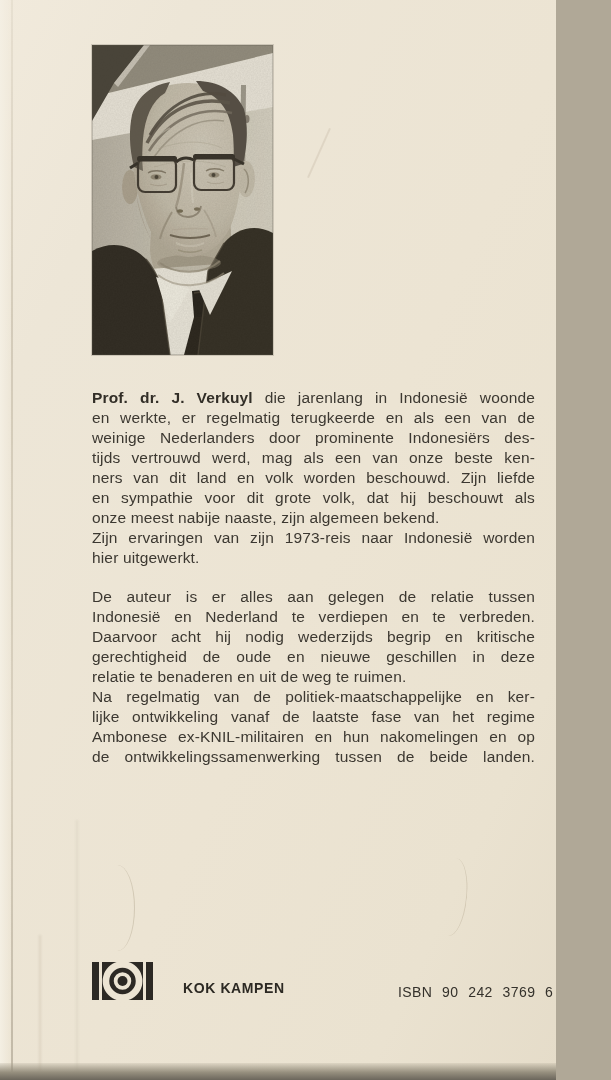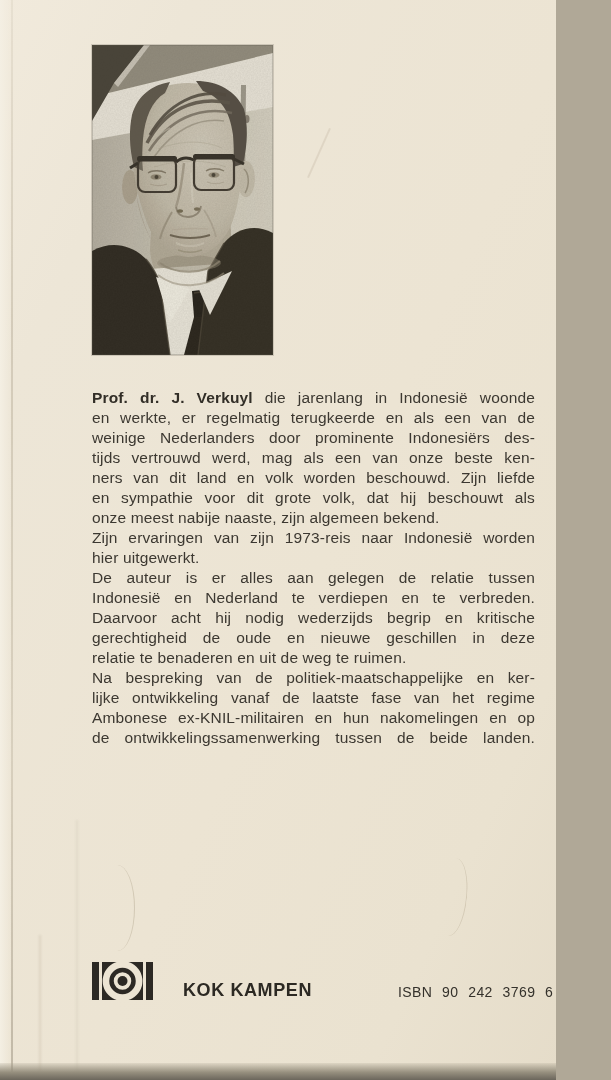--- a/index.html
+++ b/index.html
@@ -29,29 +29,29 @@
   
   .photo{position:absolute;left:92px;top:45px;width:181px;height:310px;box-shadow:0 0 0 1px rgba(60,55,45,.18);}
   .photo svg{display:block;}
 
   
   .blurb{
     position:absolute;left:92px;top:388px;width:443px;
     color:#3c3831;font-size:15.5px;letter-spacing:.15px;
   }
   .block{margin:0;}
-  .block.gap{}
+  .block.gap{margin-top:19px;}
   .line{display:block;height:20px;line-height:20px;overflow:hidden;}
   .line.just{text-align:justify;text-align-last:justify;}
   .line b{font-weight:700;color:#322e27;}
 
   
   .footer{position:absolute;inset:0;pointer-events:none;}
   .logo{position:absolute;left:92px;top:962px;}
-  .publisher{position:absolute;left:183px;top:980px;font-size:18px;font-weight:700;
+  .publisher{position:absolute;left:183px;top:980px;font-size:14px;font-weight:700;
     letter-spacing:.6px;color:#2c2923;white-space:nowrap;}
   .isbn{position:absolute;left:398px;top:984px;font-size:14px;letter-spacing:.4px;
     word-spacing:5.5px;color:#34312b;white-space:nowrap;}
 </style>
 </head>
 <body>
 
 <div class="stage">
 
   <div class="edge edge-left"></div>
@@ -184,21 +184,21 @@
         <div class="line"><span>hier uitgewerkt.</span></div>
       </div>
       <div class="block gap">
         <div class="line just"><span>De auteur is er alles aan gelegen de relatie tussen</span></div>
         <div class="line just"><span>Indonesië en Nederland te verdiepen en te verbreden.</span></div>
         <div class="line just"><span>Daarvoor acht hij nodig wederzijds begrip en kritische</span></div>
         <div class="line just"><span>gerechtigheid de oude en nieuwe geschillen in deze</span></div>
         <div class="line"><span>relatie te benaderen en uit de weg te ruimen.</span></div>
       </div>
       <div class="block">
-        <div class="line just"><span>Na bespreking van de politiek-maatschappelijke en ker-</span></div>
+        <div class="line just"><span>Na regelmatig van de politiek-maatschappelijke en ker-</span></div>
         <div class="line just"><span>lijke ontwikkeling vanaf de laatste fase van het regime</span></div>
         <div class="line just"><span>Ambonese ex-KNIL-militairen en hun nakomelingen en op</span></div>
         <div class="line just"><span>de ontwikkelingssamenwerking tussen de beide landen.</span></div>
       </div>
     </div>
 
   <div class="footer">
     <svg class="logo" width="61" height="38" viewBox="0 0 61 38">
       <rect x="0" y="0" width="7" height="38" fill="#2c2924"></rect>
       <rect x="54" y="0" width="7" height="38" fill="#2c2924"></rect>

